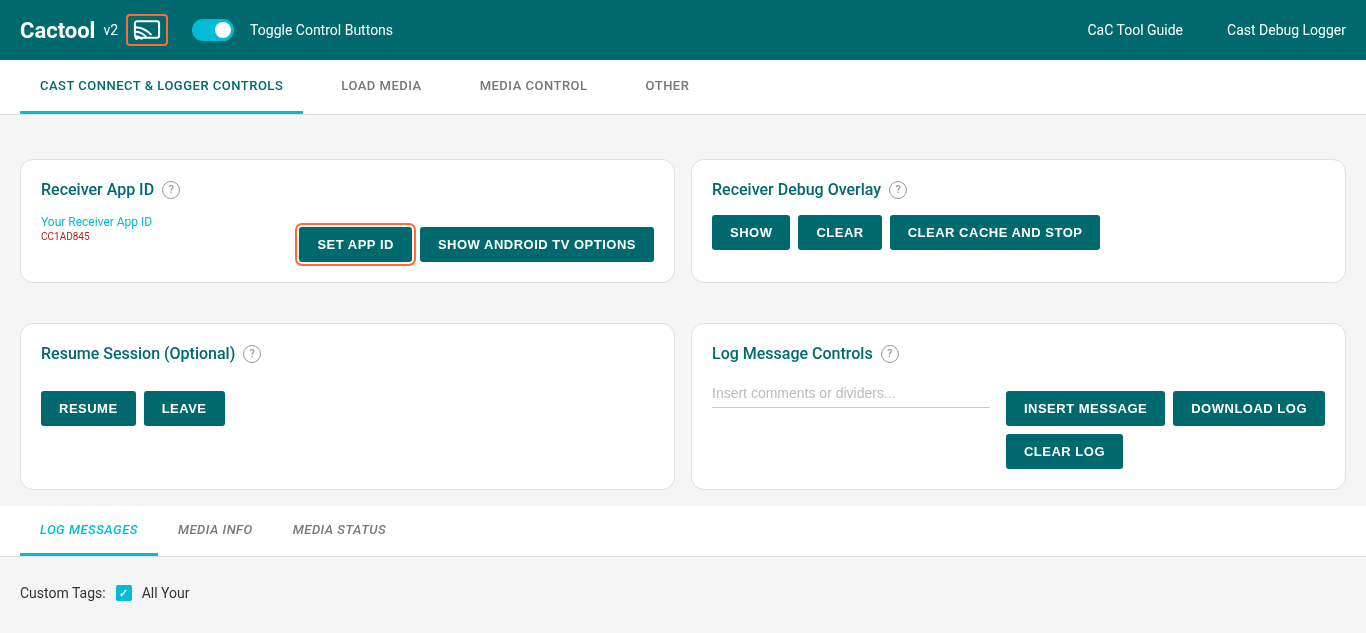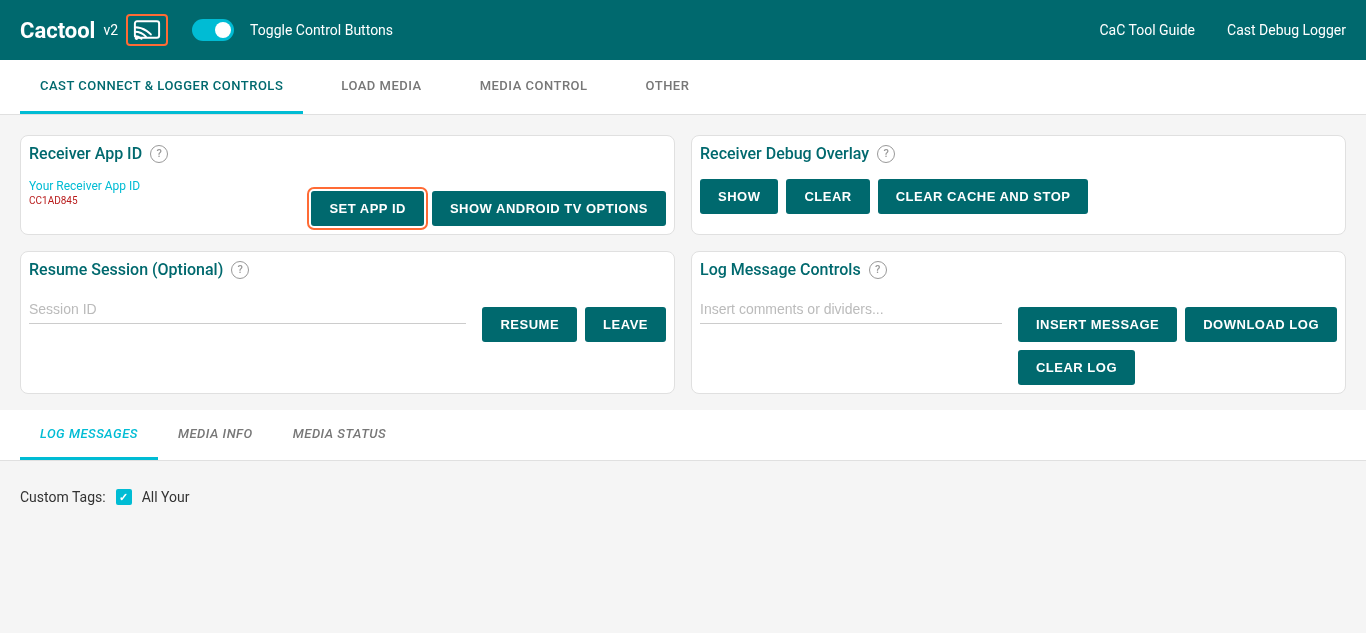--- a/index.html
+++ b/index.html
@@ -70,20 +70,21 @@
     }
     .header-links {
       display: flex;
       gap: 32px;
     }
     .header-link {
       color: white;
       text-decoration: none;
       font-size: 14px;
       cursor: pointer;
+      margin-left: 12px;
     }
 
     
     .nav-tabs {
       background: white;
       display: flex;
       border-bottom: 1px solid #e0e0e0;
       padding: 0 20px;
       gap: 18px;
     }
@@ -110,23 +111,24 @@
 
     
     .cards-row {
       display: flex;
       gap: 16px;
       margin-bottom: 16px;
     }
     .card {
       background: white;
       border: 1px solid #e0e0e0;
-      border-radius: 8px;
-      padding: 8px;
+      border-radius: 13px;
+      padding: 20px;
       flex: 1;
+      margin-top: 24px;
     }
     .card-title {
       font-size: 16px;
       color: #00696e;
       font-weight: 500;
       margin-bottom: 16px;
       display: flex;
       align-items: center;
       gap: 8px;
     }
@@ -331,23 +333,20 @@
   </div>
 
   <div class="cards-row">
 
     <div class="card">
       <div class="card-title">
         <span>Resume Session (Optional)</span>
         <span class="help-icon">?</span>
       </div>
       <div class="card-content-row">
-        <div class="card-input-section">
-          <input class="input-field" placeholder="Session ID" style="">
-        </div>
         <div class="btn-group">
           <button class="btn btn-teal">RESUME</button>
           <button class="btn btn-teal">LEAVE</button>
         </div>
       </div>
     </div>
 
     <div class="card">
       <div class="card-title">
         <span>Log Message Controls</span>

